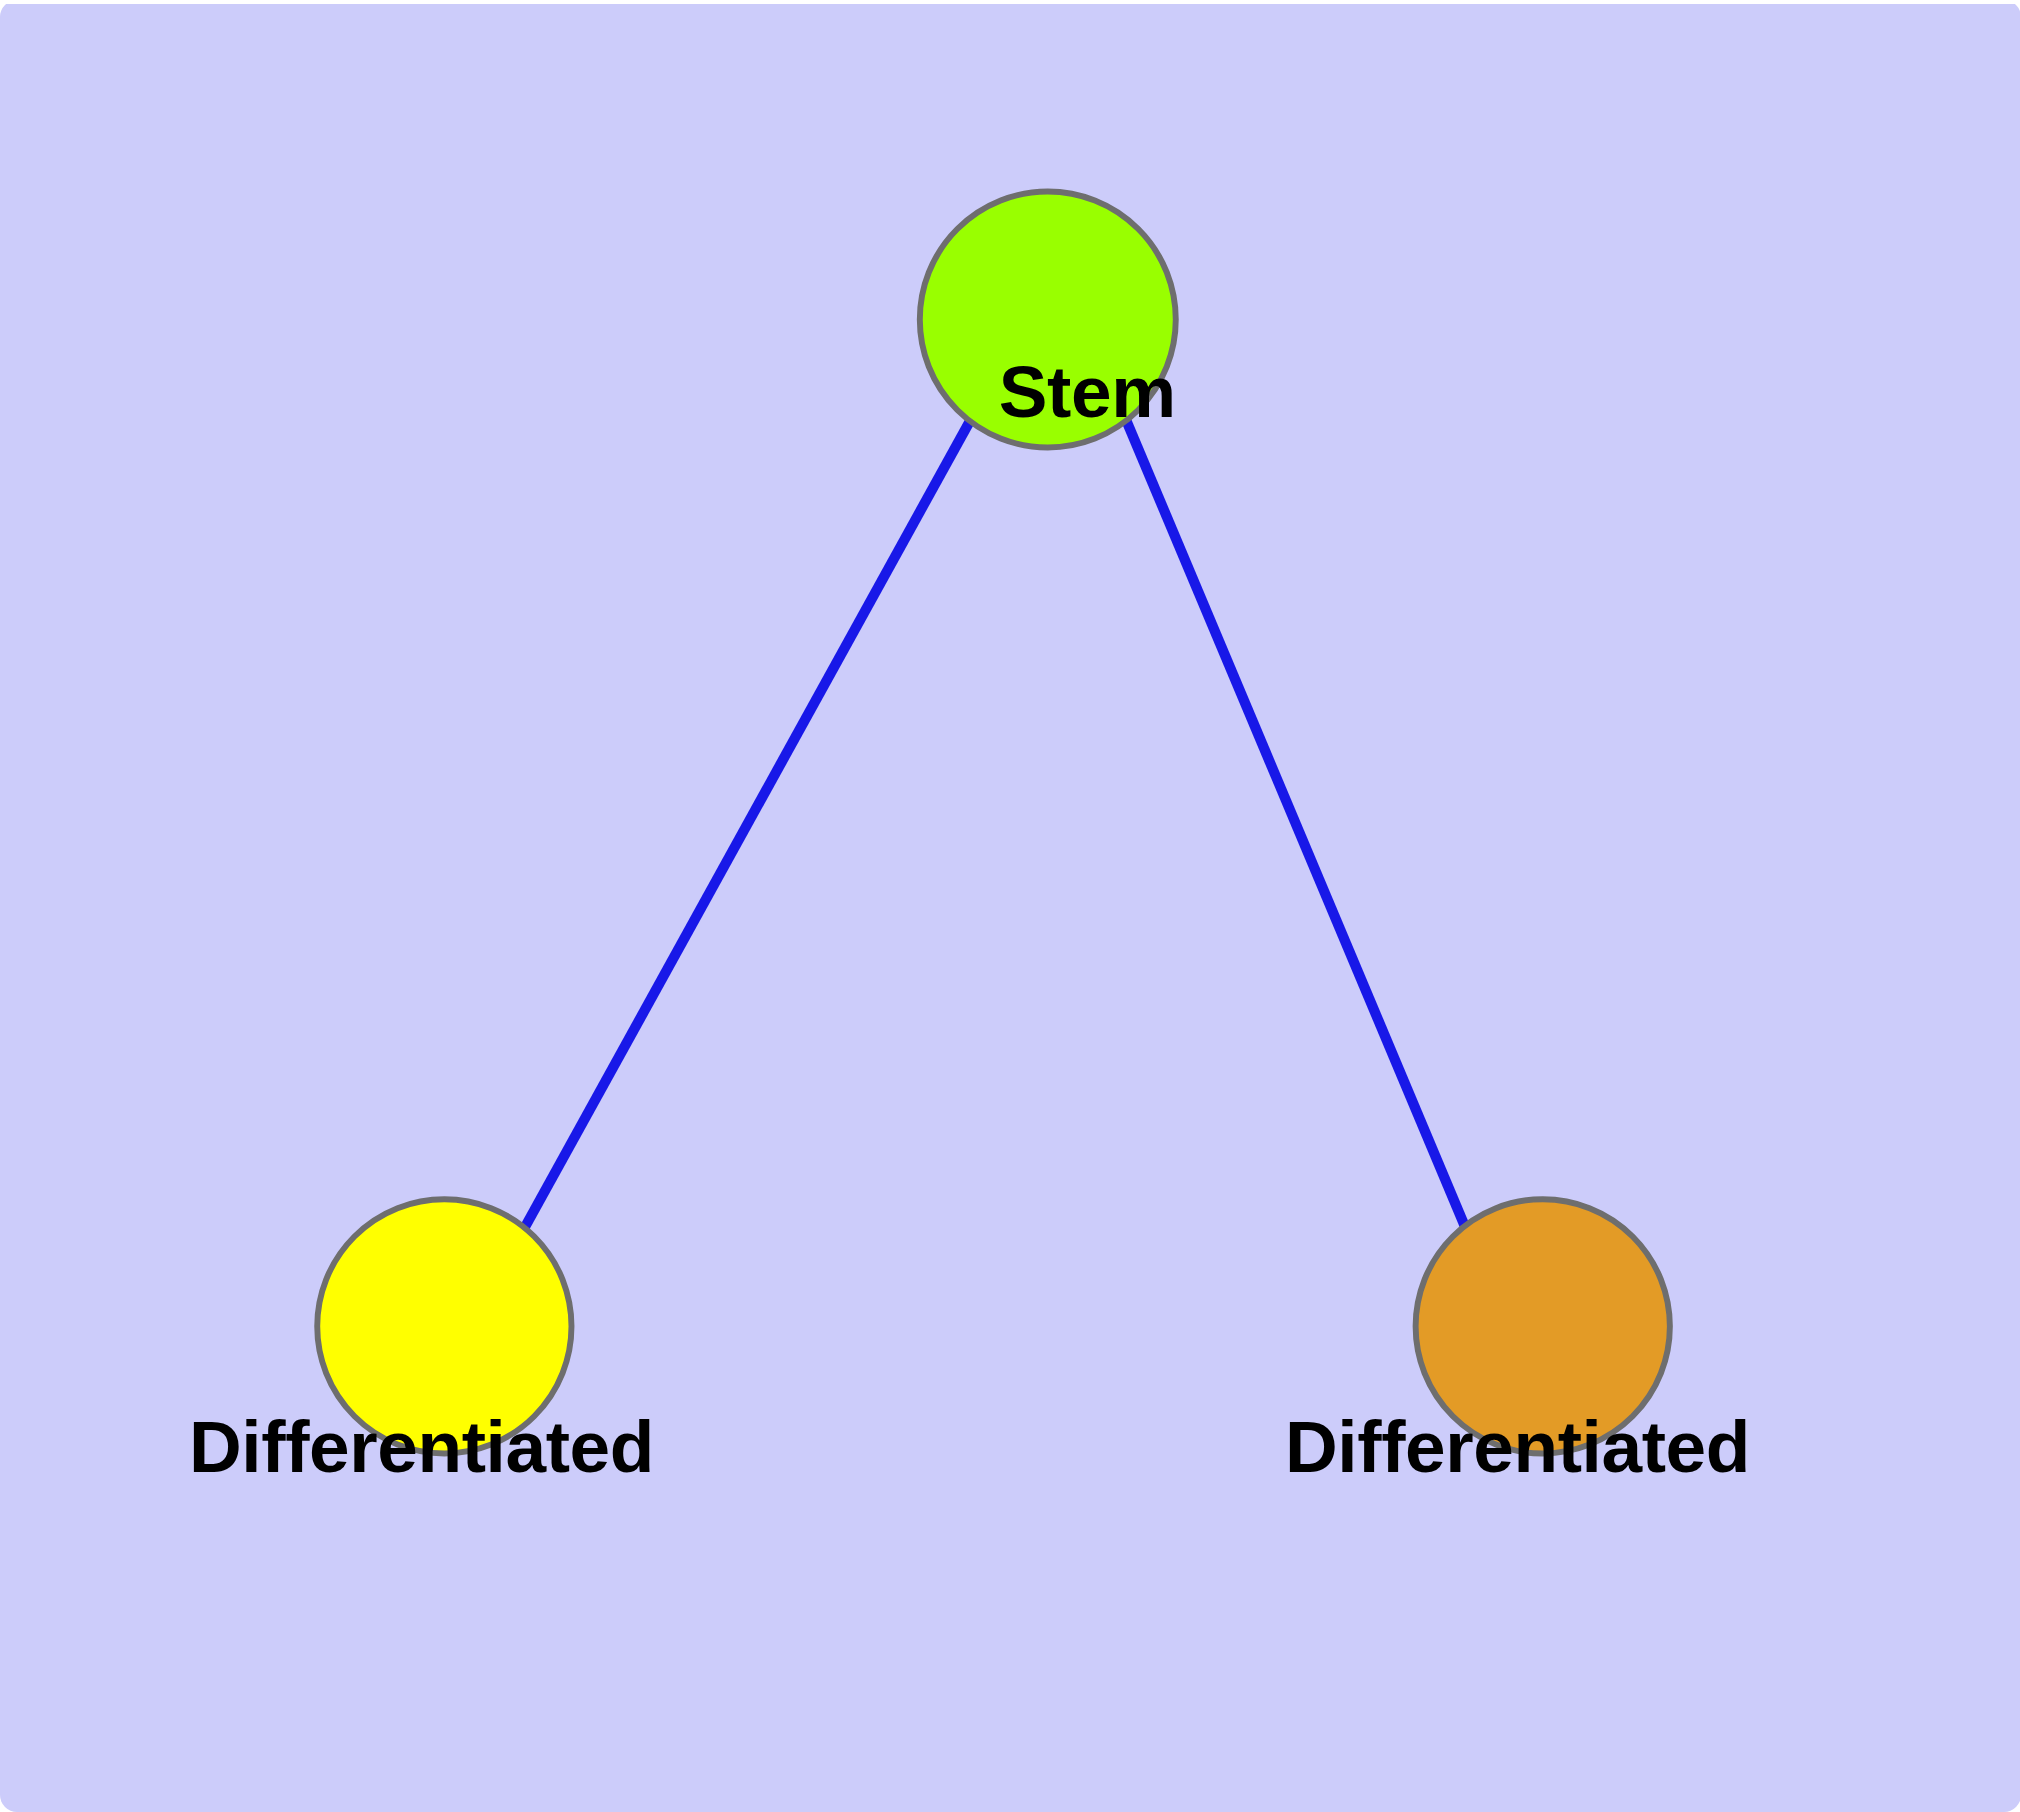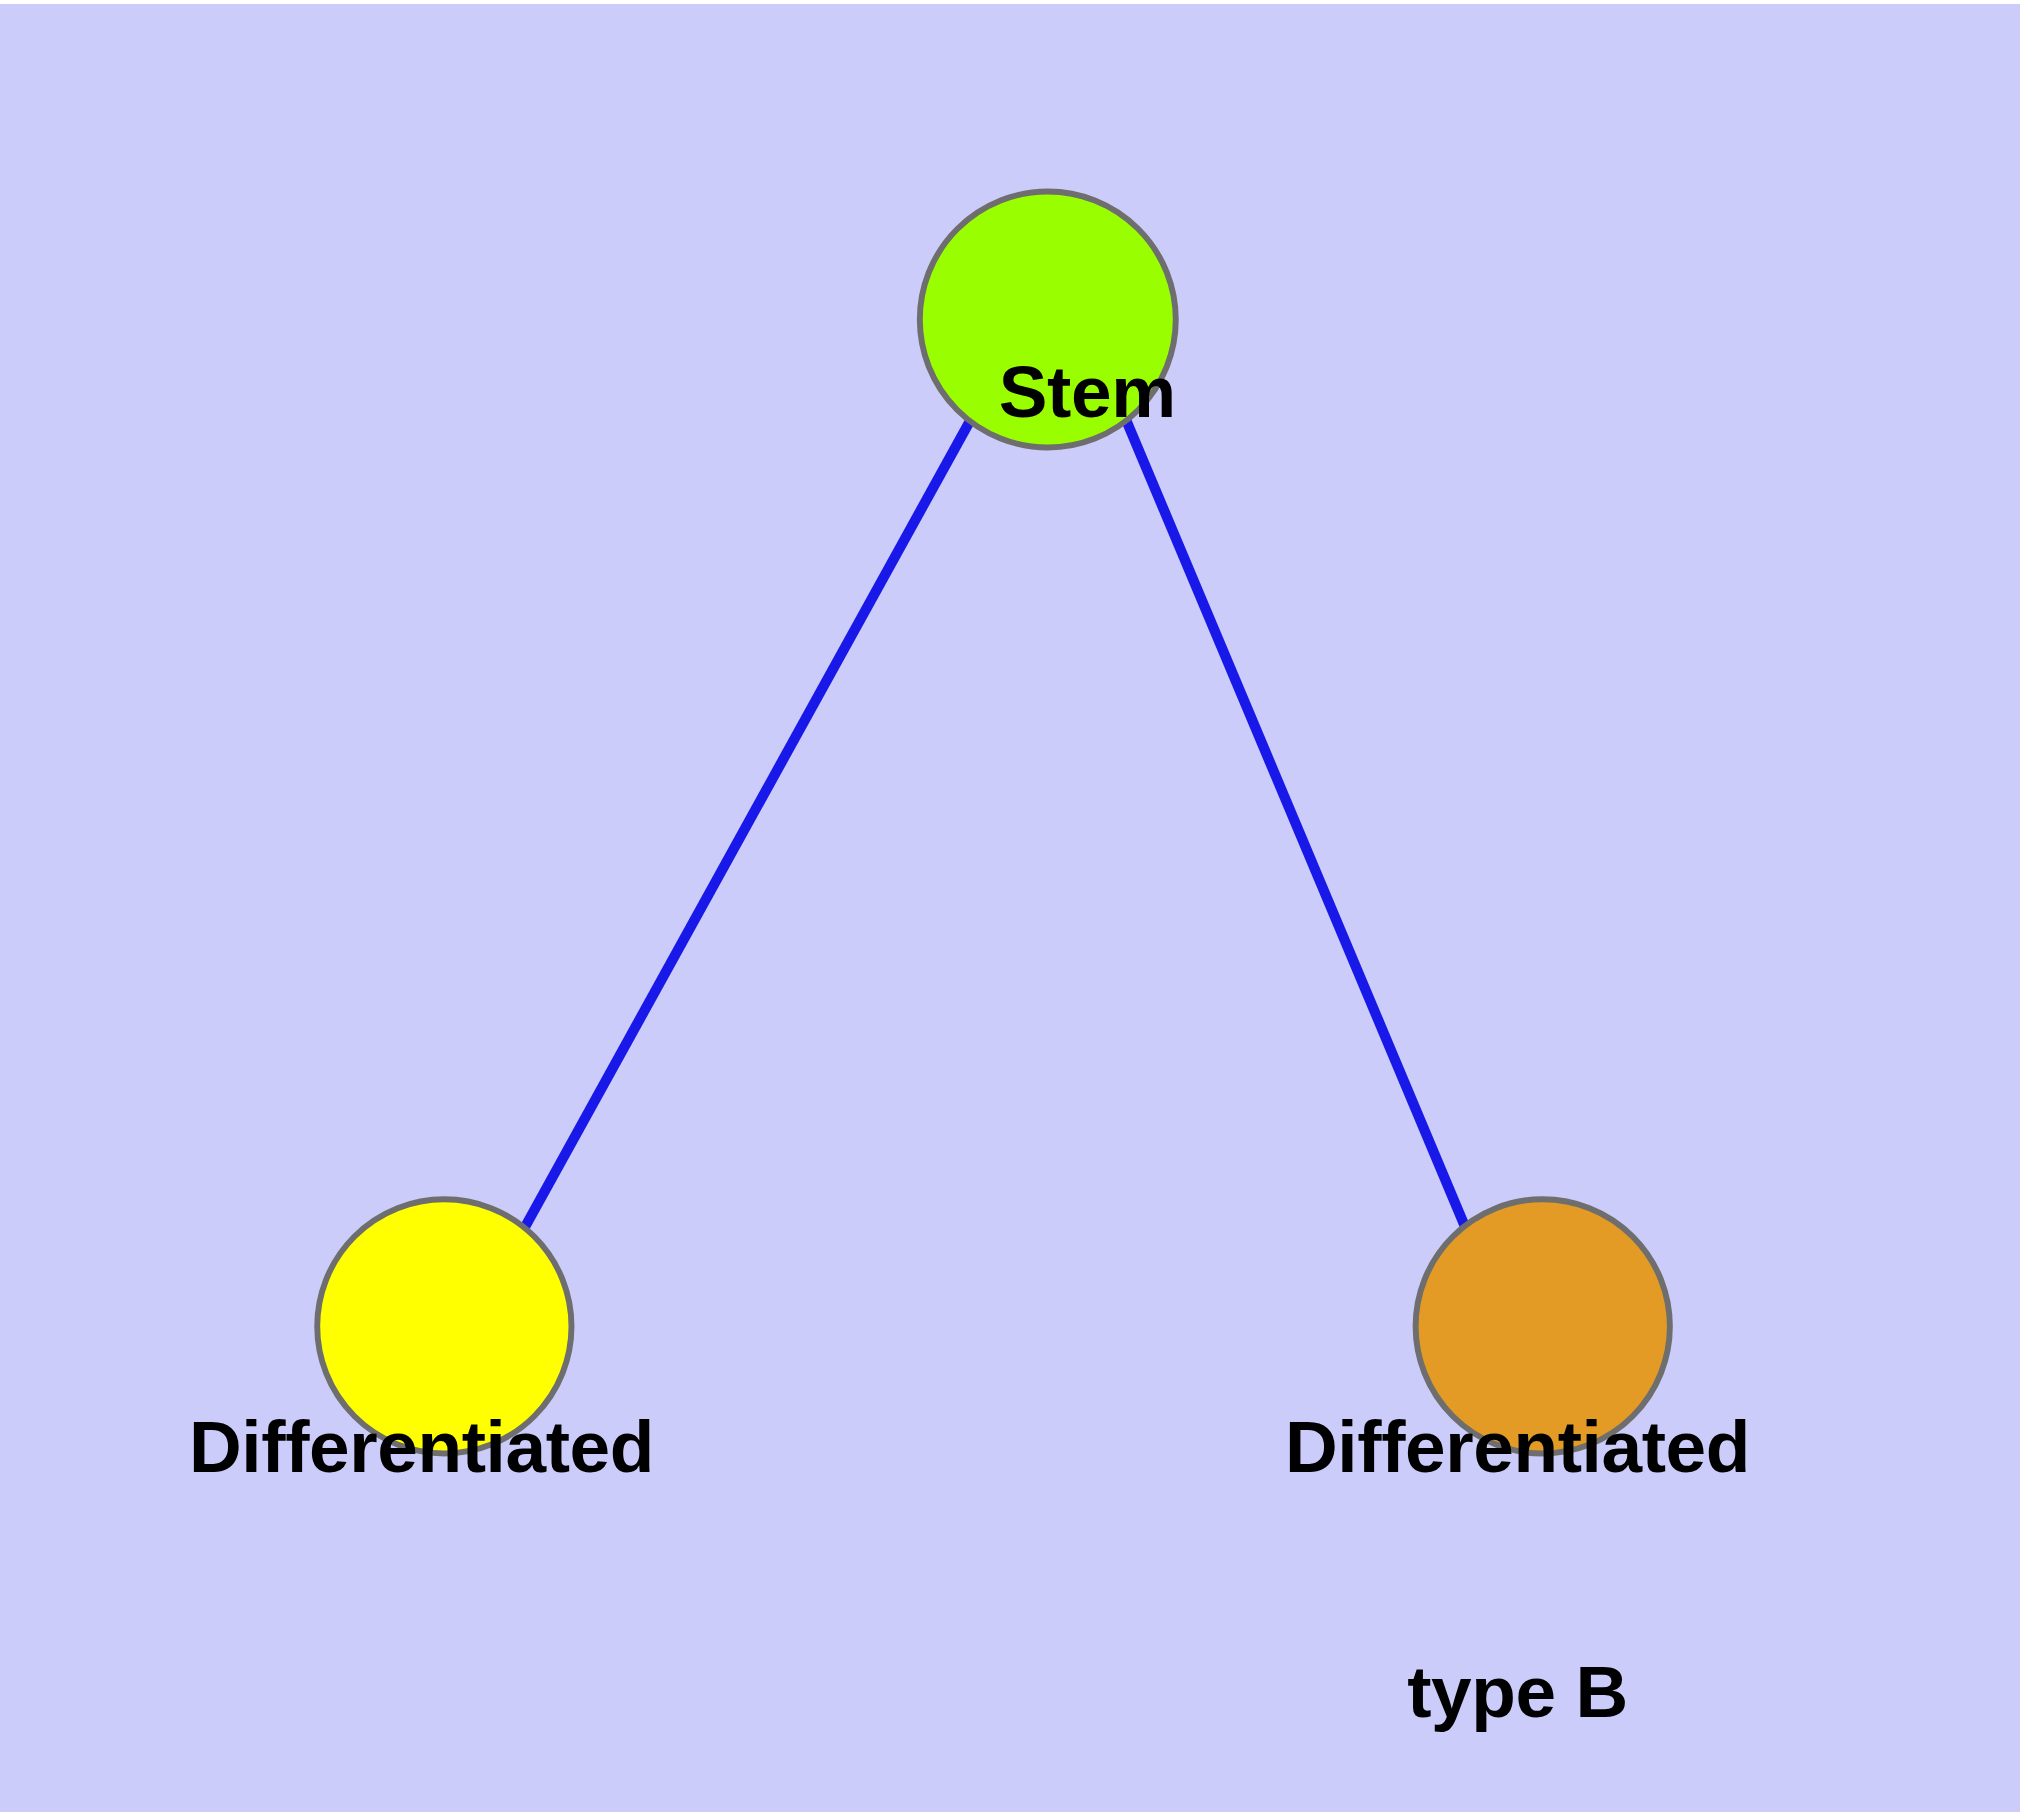--- a/index.html
+++ b/index.html
@@ -8,20 +8,21 @@
     padding: 0;
     background: #ffffff;
   }
   #stage {
     position: relative;
     width: 2021px;
     height: 1812px;
     overflow: hidden;
     background: #ffffff;
     font-family: "Liberation Sans", sans-serif;
+    border-radius: 17px;
   }
   #canvas-bg {
     position: absolute;
     left: 0;
     top: 4.2px;
     width: 2021px;
     height: 1808px;
     background: #ccccfa;
   }
   #graph-svg {
@@ -85,17 +86,16 @@
   <div class="node-label" id="label-stem">
     <span>Stem</span>
   </div>
 
   <div class="node-label" id="label-type-a">
     <div>Differentiated</div>
   </div>
 
   <div class="node-label" id="label-type-b">
     <div>Differentiated</div>
-    <div>type B</div>
   </div>
 
 </div>
 
 
 </body></html>

